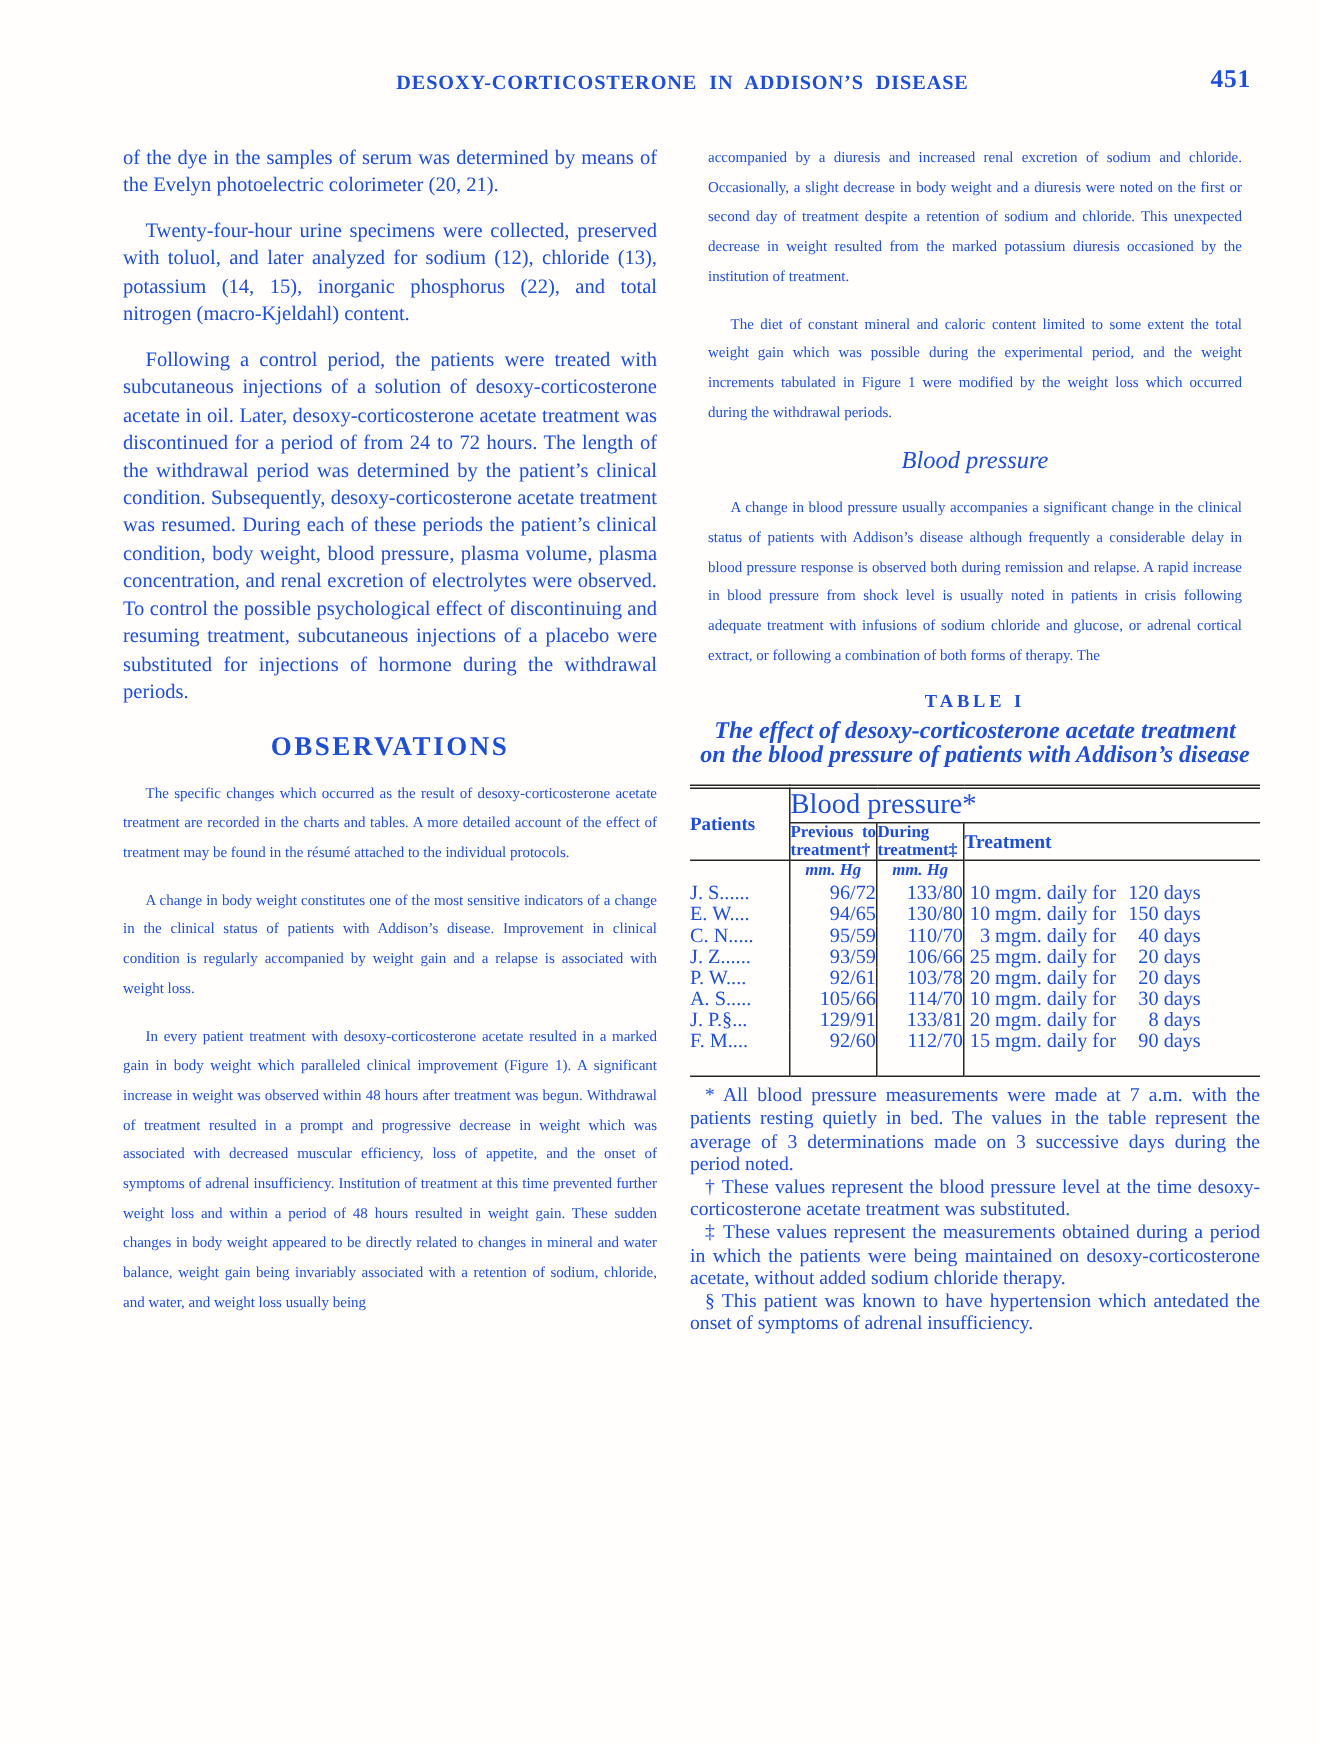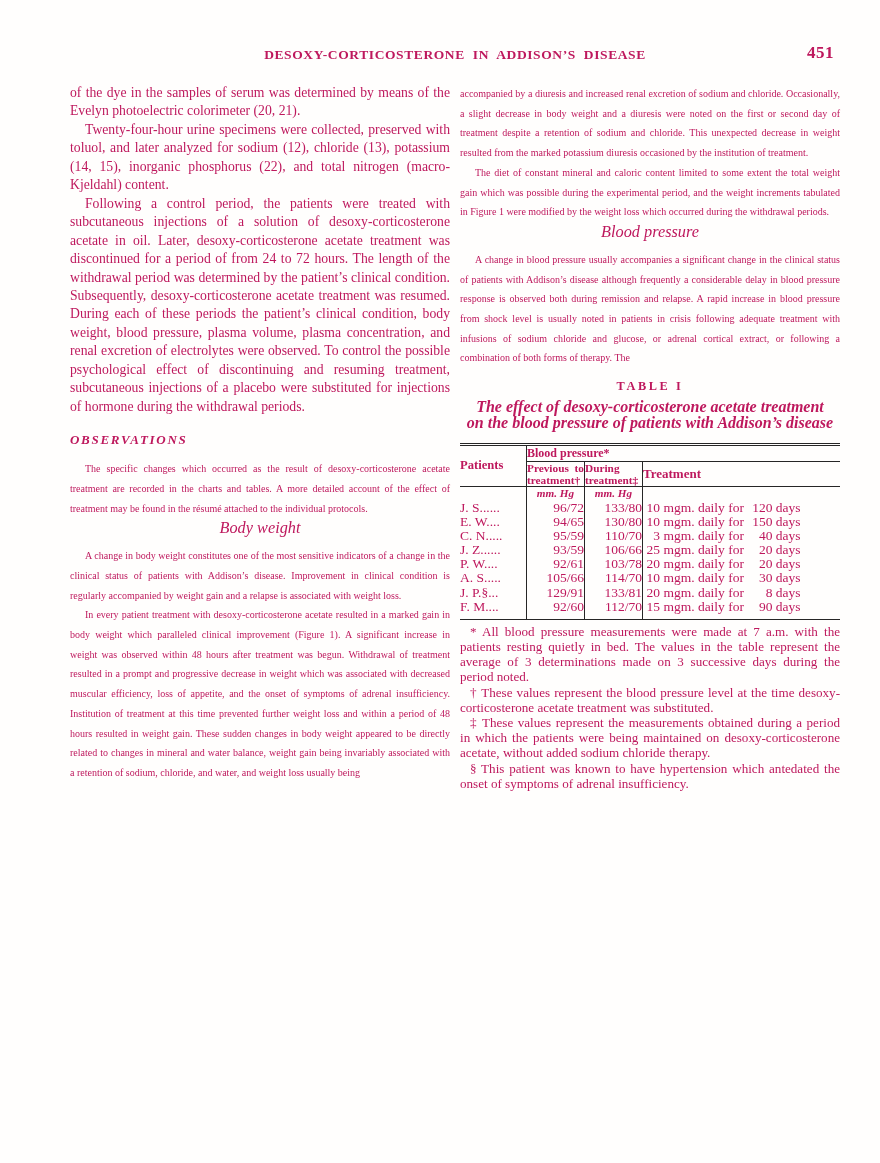--- a/index.html
+++ b/index.html
@@ -1,45 +1,45 @@
 <!DOCTYPE html>
 <html><head>
 <meta charset="utf-8">
 <style>
   html,body { margin:0; padding:0; background:#ffffff; }
   .page {
     position:relative;
     width:880px; height:1163px;
     background:#fffefd;
-    color:#be185d;
+    color:#1d4ed8;
     font-family:"Liberation Serif","DejaVu Serif",serif;
     overflow:hidden;
     box-sizing:border-box;
   }
   
   .running-head { position:absolute; top:47px; left:70px; width:770px; }
   .rh-title {
     text-align:center; font-weight:700; font-size:13.5px;
     letter-spacing:0.6px; word-spacing:4px;
   }
   .rh-page { position:absolute; right:6px; top:-4px; font-weight:700; font-size:17px; letter-spacing:0.5px; }
 
   
   .columns { position:absolute; top:84px; left:70px; width:770px; display:flex; gap:10px; }
   .col { width:380px; text-align:justify; }
 
-  p { margin:0; text-indent:15px; }
+  p { margin:12px; text-indent:15px; }
   p.noindent { text-indent:0; }
 
   .methods  { font-size:13.7px; line-height:18.45px; }
   .bodytext { font-size:10px; line-height:19.7px; }
 
   .section-heading {
-    font-size:13px; font-weight:600;
-    letter-spacing:1.7px; margin:16px 0 11px 0;font-style:italic;
+    text-align:center; font-size:18px; font-weight:600;
+    letter-spacing:1.7px; margin:16px 0 11px 0;
   }
   .subheading {
     text-align:center; font-style:italic; font-weight:400;
     font-size:16.3px; margin:0 0 8px 0;
   }
 
   
   .table-block { margin-top:11px; }
   .table-label { text-align:center; font-size:12.3px; font-weight:700; letter-spacing:2.6px; }
   .table-caption {
@@ -48,30 +48,30 @@
   }
   table.bp {
     width:100%; border-collapse:collapse;
     border-top:3px double #262626;
     border-bottom:1px solid #262626;
   }
   table.bp th, table.bp td { padding:0; }
   .rule-b { border-bottom:1px solid #262626; }
   .rule-r { border-right:1px solid #262626; }
   th.patients  { font-size:12.6px; font-weight:700; width:66px; }
-  th.spanner   { font-size:12px;  font-weight:700; padding:4px 0 3px 0;margin-left:48px; }
+  th.spanner   { font-size:19px;  font-weight:400; padding:4px 0 3px 0;margin-left:48px; }
   th.sub       { font-size:11.3px; font-weight:700; line-height:12.2px; padding:2px 1px 4px 1px; vertical-align:middle; width:57px; }
   th.sub-treat { width:auto; font-size:13px; }
   td.unit      { font-size:11.2px; font-style:italic; font-weight:700; text-align:center; padding:3px 0 1px 0; }
   tbody.bp-body td { font-size:13.5px; line-height:14.1px; }
   td.pname { white-space:nowrap; padding-left:2px; }
   td.bpv   { text-align:right; padding-right:7px; }
   td.treat { padding-left:14px; white-space:nowrap; }
   tbody.bp-body tr:first-child td { padding-top:2px; }
-  tbody.bp-body tr:last-child td  { padding-bottom:5px; }
+  tbody.bp-body tr:last-child td  { padding-bottom:16px; }
   span.dose { display:inline-block; width:17px; text-align:right; }
   span.days { display:inline-block; width:25px; text-align:right; }
 
   .footnotes { margin-top:4px; font-size:13.1px; line-height:15.2px; text-align:justify; }
   .footnotes p { text-indent:10px; margin:0; }
 </style>
 </head>
 <body>
 
 <div class="page">
@@ -89,21 +89,20 @@
           <p>Twenty-four-hour urine specimens were collected, preserved with toluol, and later analyzed for sodium (12), chloride (13), potassium (14, 15), inorganic phosphorus (22), and total nitrogen (macro-Kjeldahl) content.</p>
           <p>Following a control period, the patients were treated with subcutaneous injections of a solution of desoxy-corticosterone acetate in oil.  Later, desoxy-corticosterone acetate treatment was discontinued for a period of from 24 to 72 hours.  The length of the withdrawal period was determined by the patient’s clinical condition.  Subsequently, desoxy-corticosterone acetate treatment was resumed.  During each of these periods the patient’s clinical condition, body weight, blood pressure, plasma volume, plasma concentration, and renal excretion of electrolytes were observed.  To control the possible psychological effect of discontinuing and resuming treatment, subcutaneous injections of a placebo were substituted for injections of hormone during the withdrawal periods.</p>
         </div>
 
       <div class="section-heading">OBSERVATIONS</div>
 
       <div class="bodytext">
           <p>The specific changes which occurred as the result of desoxy-corticosterone acetate treatment are recorded in the charts and tables.  A more detailed account of the effect of treatment may be found in the résumé attached to the individual protocols.</p>
         </div>
 
-      <div class="subheading">Body weight</div>
 
       <div class="bodytext">
           <p>A change in body weight constitutes one of the most sensitive indicators of a change in the clinical status of patients with Addison’s disease.  Improvement in clinical condition is regularly accompanied by weight gain and a relapse is associated with weight loss.</p>
           <p>In every patient treatment with desoxy-corticosterone acetate resulted in a marked gain in body weight which paralleled clinical improvement (Figure 1).  A significant increase in weight was observed within 48 hours after treatment was begun.  Withdrawal of treatment resulted in a prompt and progressive decrease in weight which was associated with decreased muscular efficiency, loss of appetite, and the onset of symptoms of adrenal insufficiency.  Institution of treatment at this time prevented further weight loss and within a period of 48 hours resulted in weight gain.  These sudden changes in body weight appeared to be directly related to changes in mineral and water balance, weight gain being invariably associated with a retention of sodium, chloride, and water, and weight loss usually being</p>
         </div>
     </div>
 
     <div class="col">
       <div class="bodytext">
           <p class="noindent">accompanied by a diuresis and increased renal excretion of sodium and chloride.  Occasionally, a slight decrease in body weight and a diuresis were noted on the first or second day of treatment despite a retention of sodium and chloride.  This unexpected decrease in weight resulted from the marked potassium diuresis occasioned by the institution of treatment.</p>

